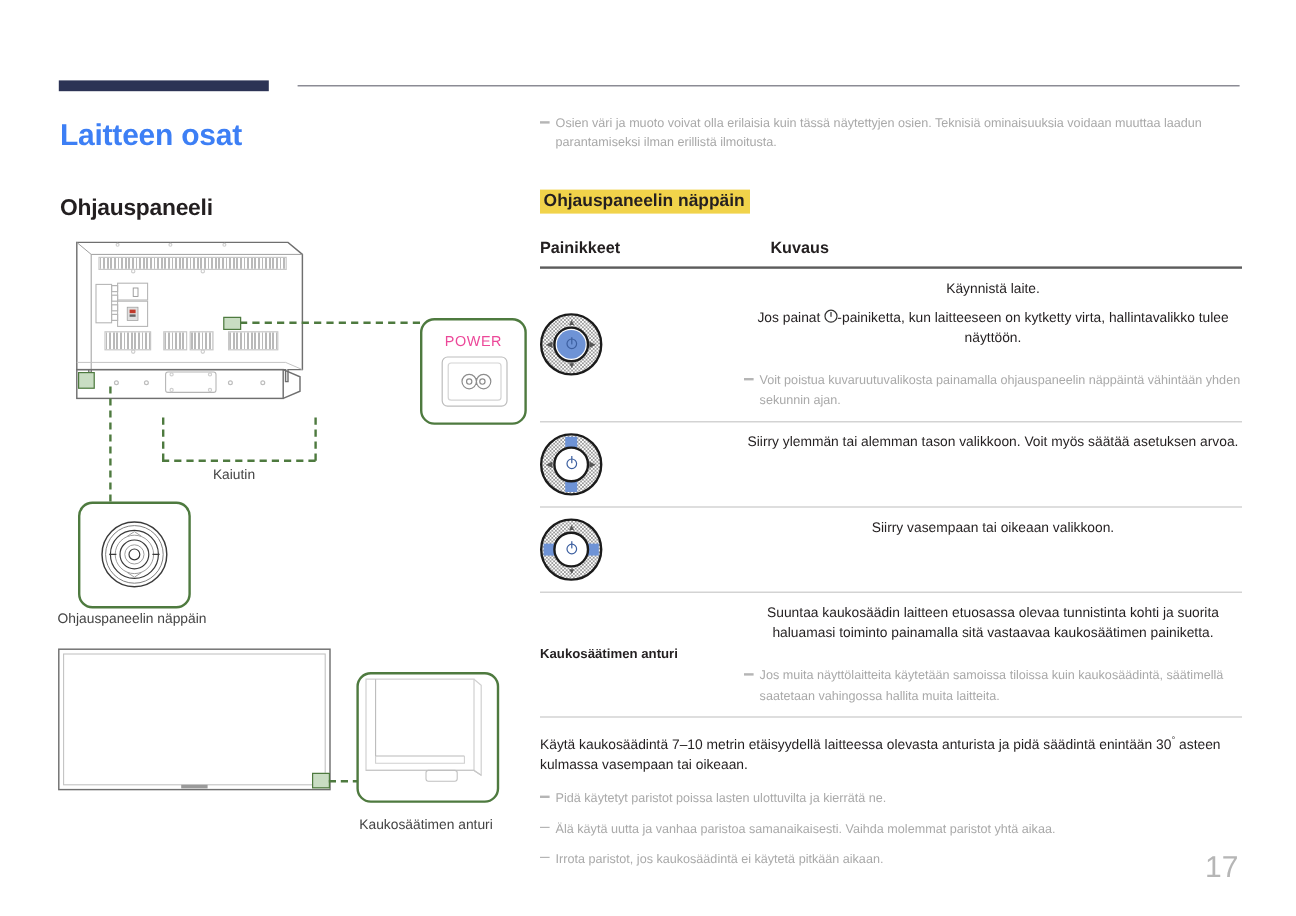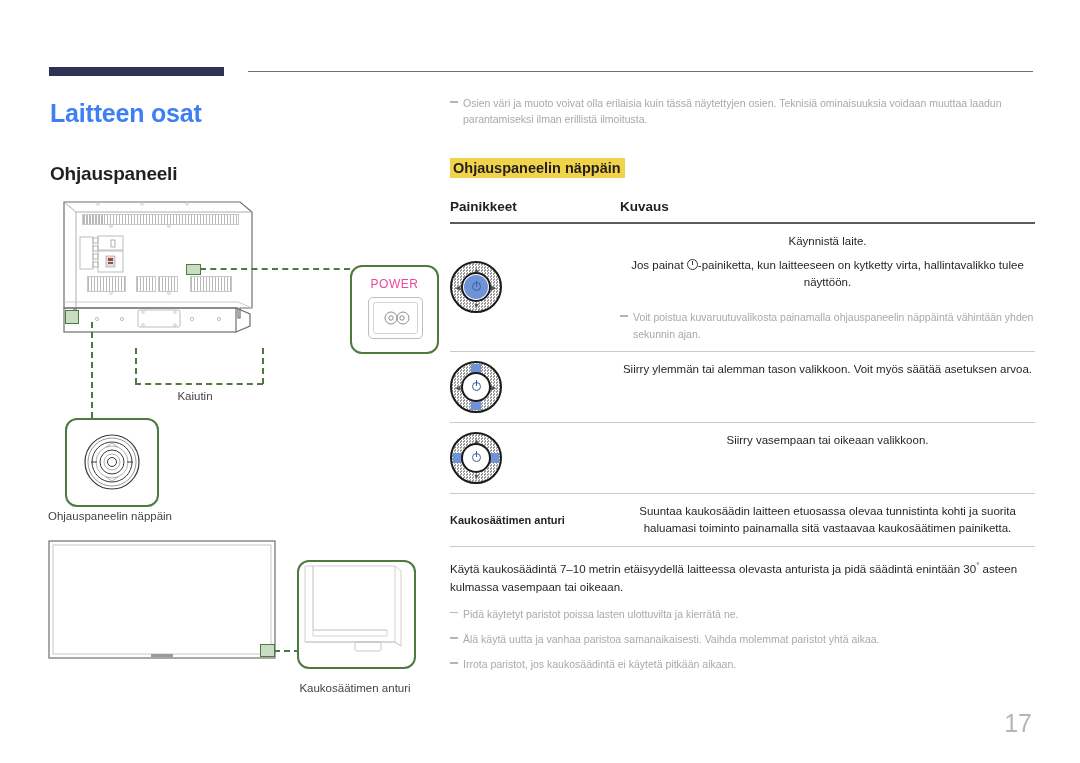--- a/index.html
+++ b/index.html
@@ -48,21 +48,21 @@
 
   
   .right{position:absolute;left:450px;top:95px;width:585px;}
   .note{font-size:10.5px;color:#a9a9a9;line-height:1.55;position:relative;padding-left:13px;}
   .note:before{content:"";position:absolute;left:0;top:6px;width:8px;height:1.5px;background:#b5b5b5;}
   .note .hl{color:#e03d28;font-weight:bold;}
 
   .yellow-h{display:inline-block;background:#f1d34a;font-size:14.5px;font-weight:bold;color:#231f20;padding:2px 4px 2px 3px;}
   .tbl-hdr{display:flex;margin-top:21px;font-size:13.5px;font-weight:bold;}
   .col-a{width:170px;flex:0 0 170px;}
-  .col-b{flex:1;}
+  .col-b{flex:1;margin-left:22px;}
   .rule-strong{height:2px;background:#5c5c5c;margin-top:8px;}
   .rule-thin{height:1px;background:#c9c9c9;}
 
   .row{display:flex;padding:9px 0 9px 0;}
   .row .cell-a{width:170px;flex:0 0 170px;display:flex;align-items:center;}
   .row .cell-b{flex:1;}
   .desc{font-size:11.5px;color:#231f20;line-height:1.5;margin:0 0 7px 0;text-align:center;}
   .desc:last-child{margin-bottom:0;}
   .row .note{margin-top:18px;}
   .rowlabel{font-size:11px;font-weight:bold;color:#231f20;}
@@ -282,20 +282,21 @@
       </div>
     </div>
     <div class="rule-thin"></div>
 
     <div class="row">
       <div class="cell-a">
         <span class="rowlabel">Kaukosäätimen anturi</span>
       </div>
       <div class="cell-b">
         <p class="desc">Suuntaa kaukosäädin laitteen etuosassa olevaa tunnistinta kohti ja suorita haluamasi toiminto painamalla sitä vastaavaa kaukosäätimen painiketta.</p>
+        <div class="note">Jos muita näyttölaitteita käytetään samoissa tiloissa kuin kaukosäädintä, säätimellä saatetaan vahingossa hallita muita laitteita.</div>
       </div>
     </div>
     <div class="rule-thin"></div>
 
     <div class="tail"><span>Käytä kaukosäädintä 7–10 metrin etäisyydellä laitteessa olevasta anturista ja pidä säädintä enintään 30</span><span class="sup">°</span><span> asteen kulmassa vasempaan tai oikeaan.</span></div>
 
     <div class="tail-notes">
       <div class="note">Pidä käytetyt paristot poissa lasten ulottuvilta ja kierrätä ne.</div>
       <div class="note">Älä käytä uutta ja vanhaa paristoa samanaikaisesti. Vaihda molemmat paristot yhtä aikaa.</div>
       <div class="note">Irrota paristot, jos kaukosäädintä ei käytetä pitkään aikaan.</div>

